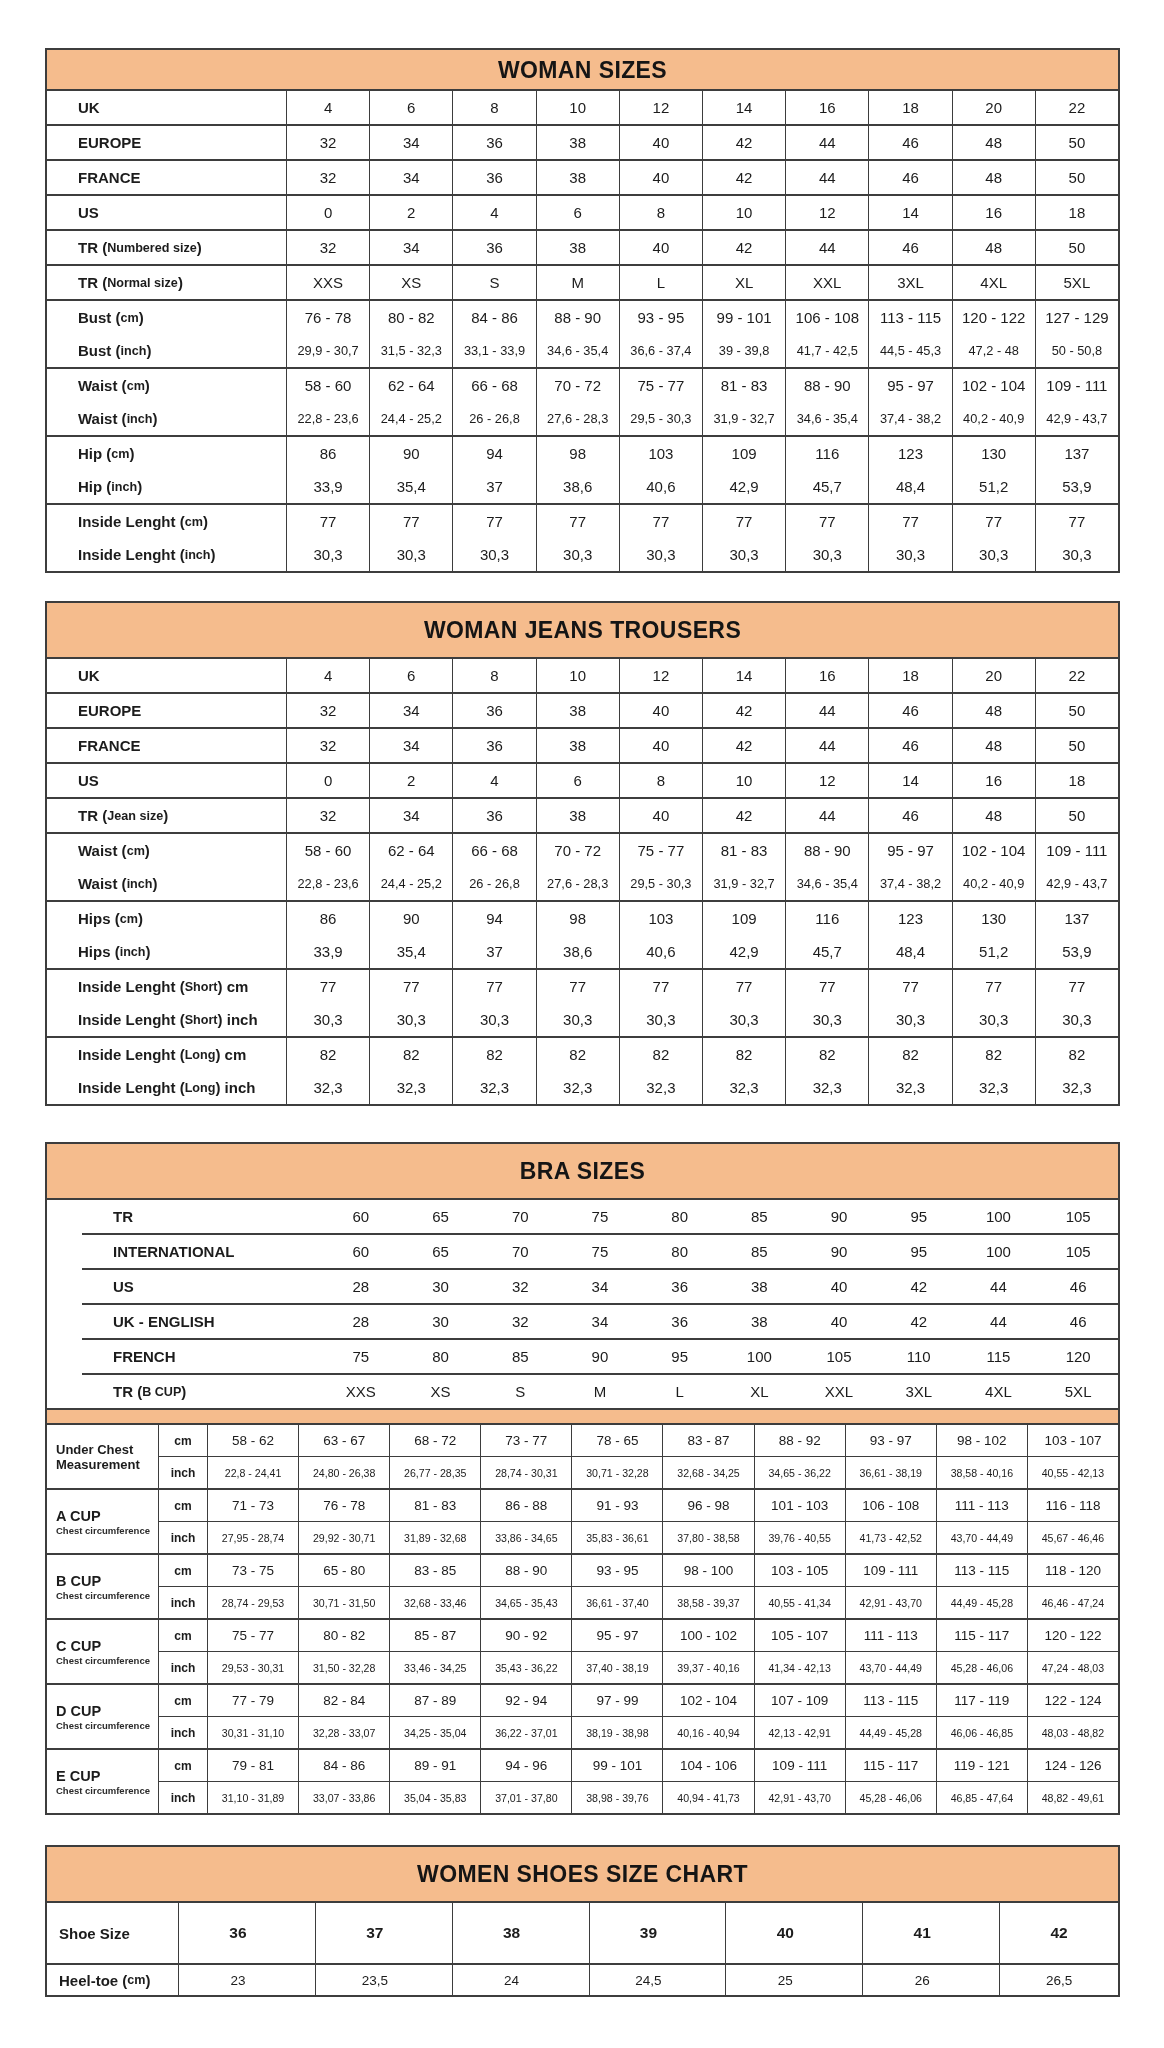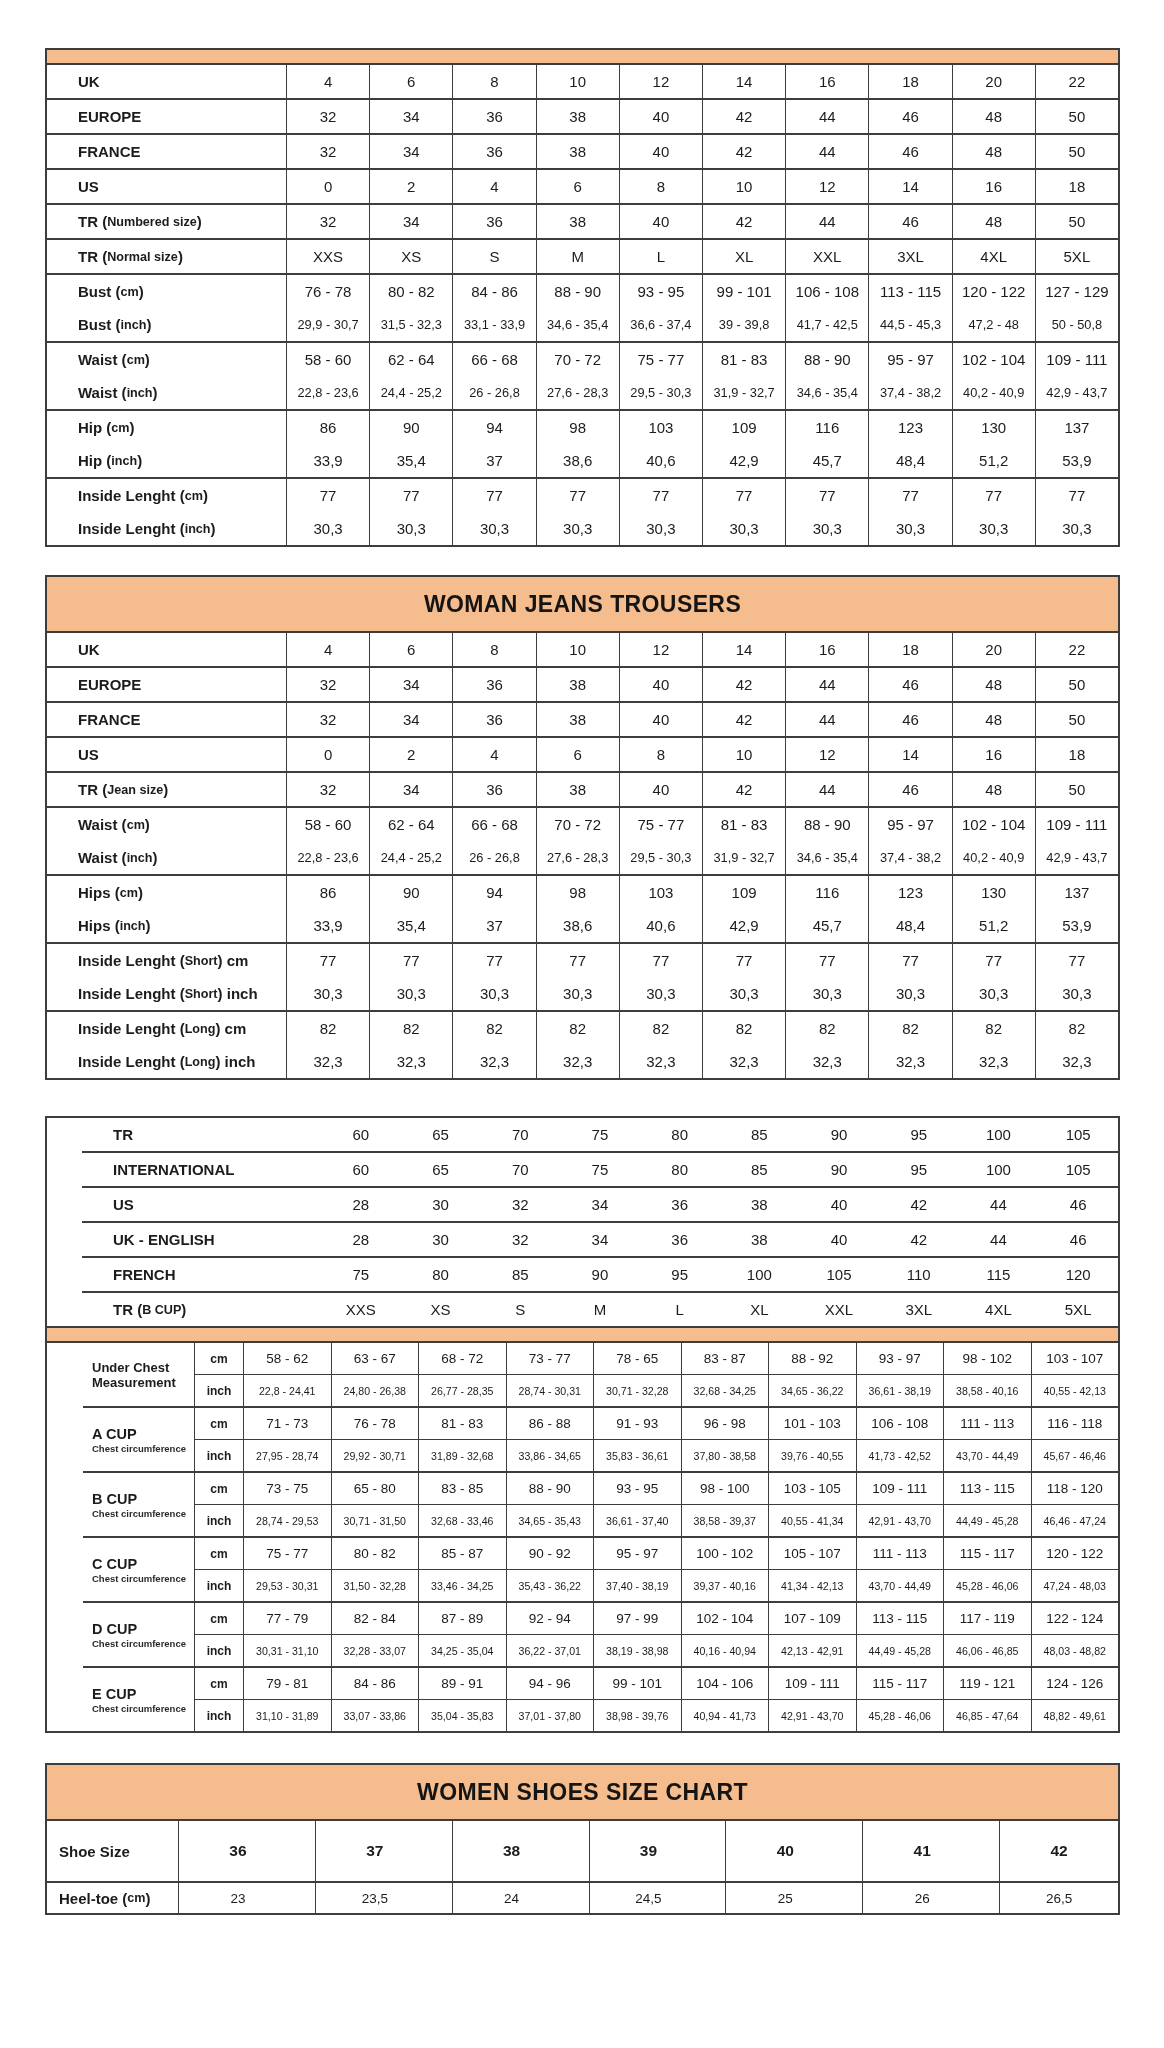--- a/index.html
+++ b/index.html
@@ -33,21 +33,21 @@
   }
   .grid-row.small .val{font-size:12.8px;}
 
   
   .bra-simple .grid-row .val{border-left:none;font-size:15px;}
   .bra-simple .row-group{border-bottom:2px solid #3d3d3d;margin-left:35px;}
 
   .bra-band{height:13px;background:#f5bc8d;border-top:2px solid #3d3d3d;border-bottom:2px solid #3d3d3d;}
 
   
-  .cup-group{display:flex;border-bottom:2.2px solid #3d3d3d;margin-left:36px;}
+  .cup-group{display:flex;border-bottom:2.2px solid #3d3d3d;}
   .cup-body > .cup-group:last-child{border-bottom:none;}
   .cup-label{
     width:112px;flex:0 0 112px;border-right:1.6px solid #3d3d3d;
     display:flex;flex-direction:column;justify-content:center;padding-left:9px;box-sizing:border-box;
   }
   .cup-main{font-weight:bold;font-size:14.5px;line-height:16px;}
   .cup-main.wrap{font-size:13px;line-height:15px;padding-right:14px;}
   .cup-sub{font-weight:bold;font-size:9.5px;line-height:11px;margin-top:1px;color:#2a2a2a;}
   .cup-rows{flex:1;display:flex;flex-direction:column;}
   .cup-row{display:grid;grid-template-columns:48px repeat(10,1fr);height:31px;align-items:stretch;}
@@ -73,20 +73,21 @@
   .t2{margin-bottom:36px;}
   .t3{margin-bottom:30px;}
 </style>
 </head>
 <body>
 
 <div class="page">
 
   <section class="tbl t1">
     <header class="tbl-header two-line">
+      <div class="tbl-title">WOMAN SIZES</div>
     </header>
     <div class="tbl-body" id="t1-body">
         <div class="row-group">
           <div class="grid-row">
             <div class="lbl">UK</div>
             <div class="val">4</div>
             <div class="val">6</div>
             <div class="val">8</div>
             <div class="val">10</div>
             <div class="val">12</div>
@@ -476,20 +477,23 @@
             <div class="val">32,3</div>
             <div class="val">32,3</div>
             <div class="val">32,3</div>
             <div class="val">32,3</div>
           </div>
         </div>
       </div>
   </section>
 
   <section class="tbl t3">
+    <header class="tbl-header">
+      <div class="tbl-title">BRA SIZES</div>
+    </header>
     <div class="tbl-body bra-simple" id="bra-simple-body">
         <div class="row-group">
           <div class="grid-row">
             <div class="lbl">TR</div>
             <div class="val">60</div>
             <div class="val">65</div>
             <div class="val">70</div>
             <div class="val">75</div>
             <div class="val">80</div>
             <div class="val">85</div>

